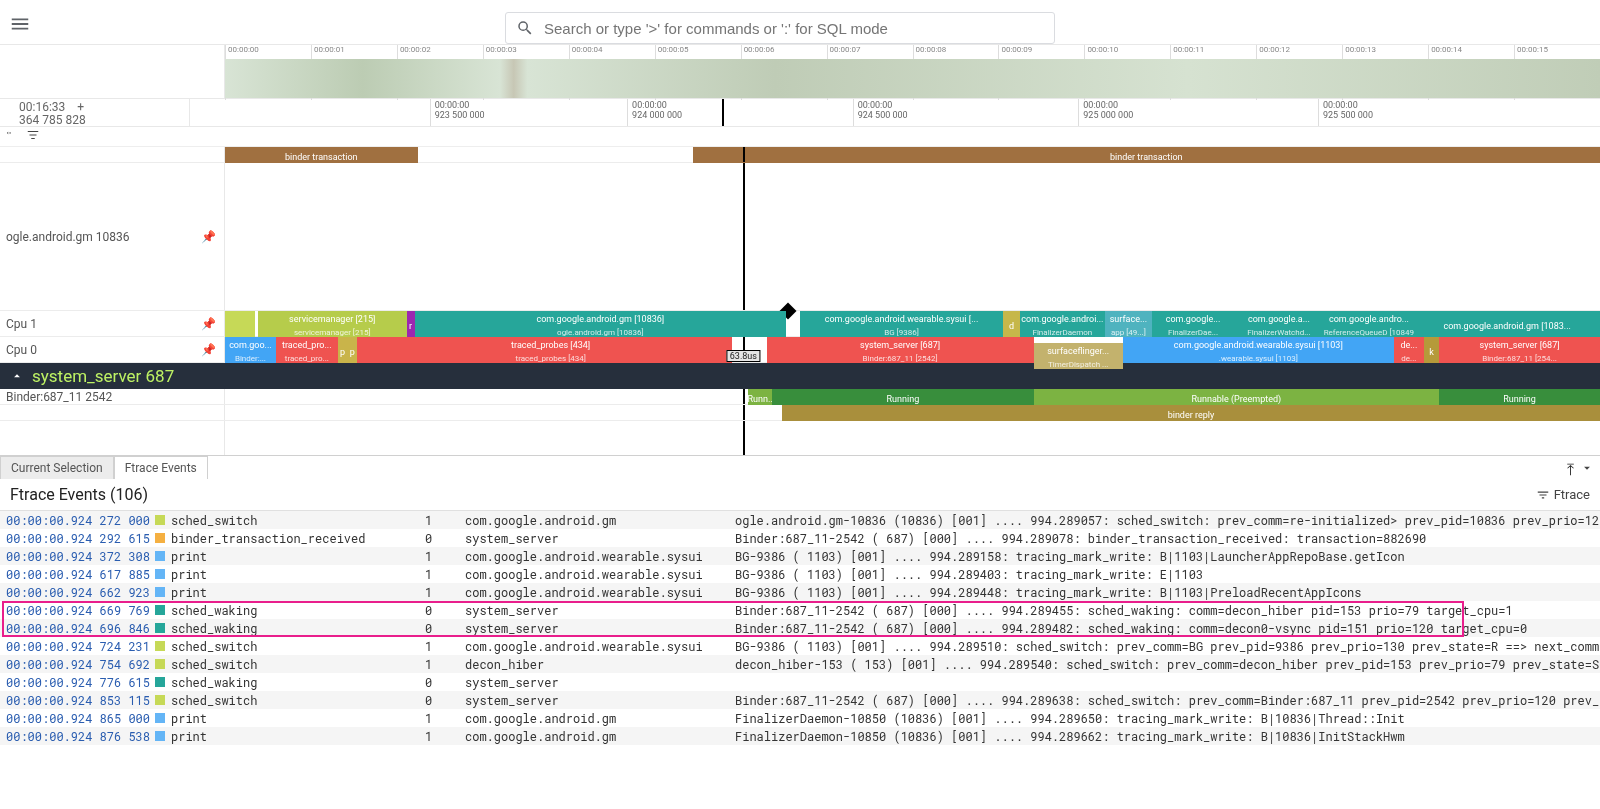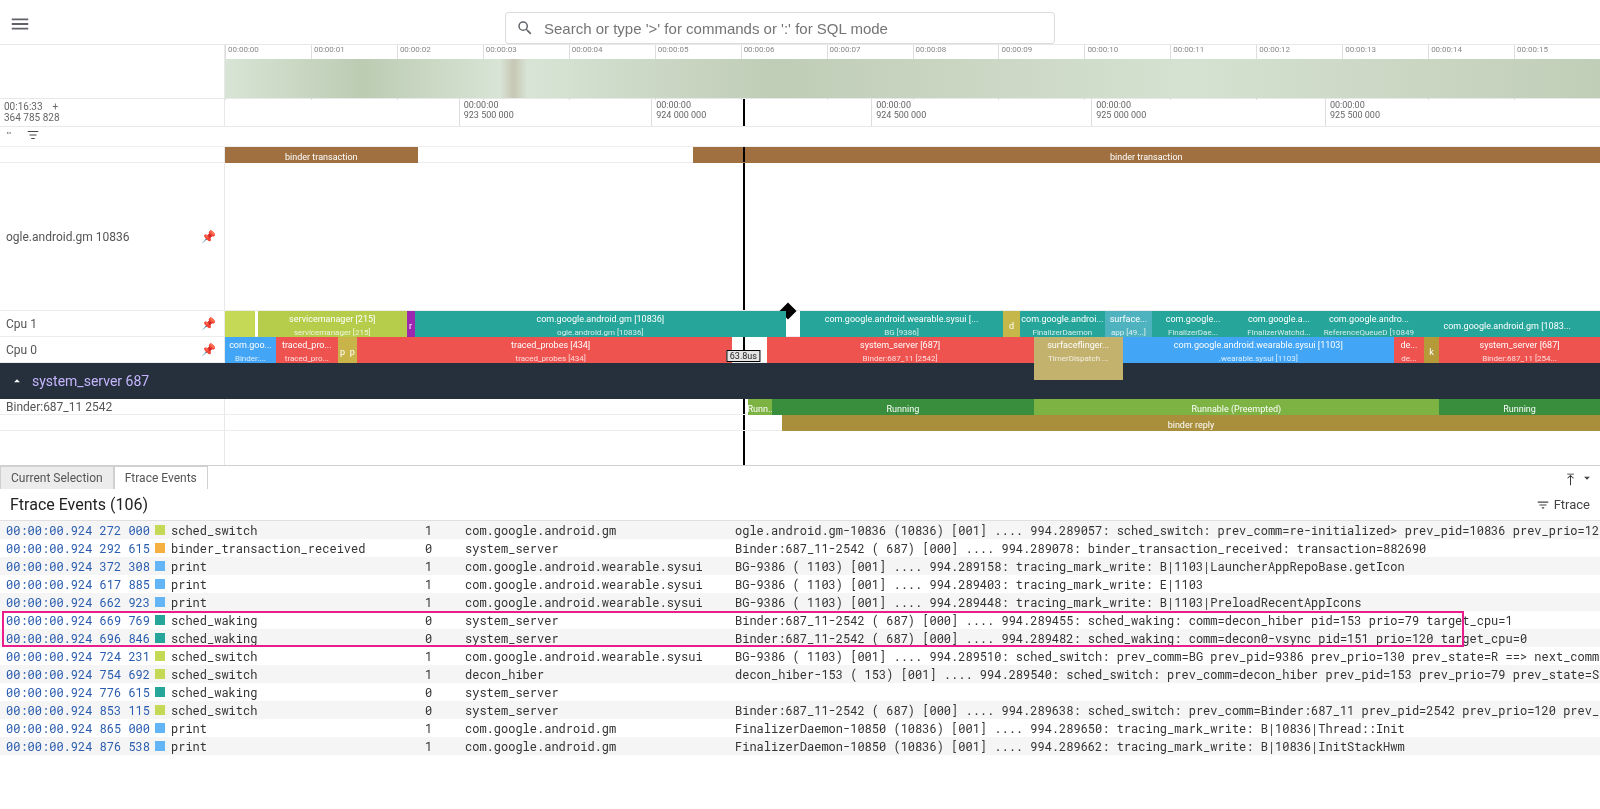--- a/index.html
+++ b/index.html
@@ -12,35 +12,35 @@
   .search-wrap input{border:0;outline:0;flex:1;margin-left:10px;font-size:15px;color:#5f6368;background:transparent}
 
   .overview{height:55px;background:#fff;border-top:1px solid #e8e8e8;border-bottom:1px solid #e8e8e8;position:relative;display:flex}
   .ov-left{width:225px;border-right:1px solid #e8e8e8}
   .ov-right{flex:1;position:relative}
   .ov-ticks{position:absolute;top:0;left:0;right:0;height:14px;font-size:8px;color:#888}
   .ov-tick{position:absolute;top:0;border-left:1px solid #ddd;height:55px;padding-left:2px}
   .ov-mini{position:absolute;top:14px;left:0;right:0;bottom:0;background:linear-gradient(90deg,#d8e4d5 0%,#bcccb3 10%,#d8e4d5 20%,#c7c7b5 21%,#d8e4d5 22%,#bfccb6 40%,#d6e2d1 70%,#c0cdb7 100%)}
 
   .ruler-row{height:28px;background:#fff;border-bottom:1px solid #e8e8e8;display:flex}
-  .ruler-left{width:225px;border-right:1px solid #e8e8e8;padding:2px 4px;font-size:10px;color:#666;line-height:1.1}
+  .ruler-left{width:190px;border-right:1px solid #e8e8e8;padding:2px 19px;font-size:12px;color:#666;line-height:1.1}
   .ruler-right{flex:1;position:relative}
   .ruler-tick{position:absolute;top:0;bottom:0;border-left:1px solid #ddd;font-size:9px;color:#666;padding:2px 4px;line-height:1.1}
 
   .controls-row{height:20px;display:flex;align-items:center;padding-left:4px;gap:8px;border-bottom:1px solid #eee}
   .controls-row svg{width:14px;height:14px;fill:#444}
 
   .track{display:flex;background:#fff;border-bottom:1px solid #ececec}
   .track-left{width:225px;border-right:1px solid #e8e8e8;display:flex;align-items:center;padding:0 6px;font-size:12px;color:#555;position:relative}
   .pin{position:absolute;right:8px;color:#4a6;font-size:12px}
   .track-right{flex:1;position:relative}
   .bar{position:absolute;top:0;bottom:0;font-size:9px;color:#fff;text-align:center;overflow:hidden;white-space:nowrap;line-height:1;padding-top:2px}
   .bar .sub{font-size:8px;opacity:.8;display:block}
 
-  .process-hdr{height:36px;display:flex;align-items:center;background:#262f3c;color:#c4b5fd;padding:0 10px;font-size:14px;gap:8px}
+  .process-hdr{height:26px;display:flex;align-items:center;background:#262f3c;color:#bef264;padding:0 10px;font-size:17px;gap:8px}
   .process-hdr svg{width:14px;height:14px;fill:#fff}
 
   .tabs{display:flex;height:24px;background:#fff;border-top:1px solid #d0d0d0;align-items:flex-end;position:relative}
   .tab{padding:4px 10px;font-size:12px;background:#ececec;border:1px solid #d0d0d0;border-bottom:0;color:#555;cursor:pointer}
   .tab.active{background:#fff}
   .tabs .rt{position:absolute;right:6px;display:flex;gap:6px;align-items:center}
 
   .panel-hdr{display:flex;align-items:center;justify-content:space-between;padding:6px 10px;border-bottom:1px solid #e0e0e0}
   .panel-hdr h3{font-size:16px;font-weight:400}
   .filter{display:flex;align-items:center;gap:4px;font-size:13px;color:#444;cursor:pointer}
@@ -173,21 +173,21 @@
   </div>
   <div class="track-right" id="cpu0-bars">
     <div class="cursor-line" style="left:37.7%"></div>
     <div style="position:absolute;left:37.7%;bottom:0;transform:translateX(-50%);background:#e5e5e5;border:1px solid #000;font-size:9px;padding:0 2px;z-index:6">63.8us</div>
   <div class="bar" style="left: 0%; width: 3.7%; background: rgb(66, 165, 245); height: 26px; line-height: 13px;">com.goo...<span class="sub">Binder:...</span></div>
       <div class="bar" style="left: 3.7%; width: 4.5%; background: rgb(239, 83, 80); height: 26px; line-height: 13px;">traced_pro...<span class="sub">traced_pro...</span></div>
       <div class="bar" style="left: 8.2%; width: 0.7%; background: rgb(201, 180, 74); height: 26px; line-height: 26px;">p</div>
       <div class="bar" style="left: 8.9%; width: 0.7%; background: rgb(201, 180, 74); height: 26px; line-height: 26px;">p</div>
       <div class="bar" style="left: 9.6%; width: 27.3%; background: rgb(239, 83, 80); height: 26px; line-height: 13px; padding-left: 12px;">traced_probes [434]<span class="sub">traced_probes [434]</span></div>
       <div class="bar" style="left: 39.4%; width: 19.4%; background: rgb(239, 83, 80); height: 26px; line-height: 13px;">system_server [687]<span class="sub">Binder:687_11 [2542]</span></div>
-      <div class="bar" style="left: 58.8%; width: 6.5%; background: rgb(195, 178, 109); height: 43px; line-height: 13px;">surfaceflinger...<span class="sub">TimerDispatch ...</span></div>
+      <div class="bar" style="left: 58.8%; width: 6.5%; background: rgb(195, 178, 109); height: 26px; line-height: 13px; margin-top: 6px;">surfaceflinger...<span class="sub">TimerDispatch ...</span></div>
       <div class="bar" style="left: 65.3%; width: 19.7%; background: rgb(66, 165, 245); height: 26px; line-height: 13px;">com.google.android.wearable.sysui [1103]<span class="sub">.wearable.sysui [1103]</span></div>
       <div class="bar" style="left: 85%; width: 2.2%; background: rgb(239, 83, 80); height: 26px; line-height: 13px;">de...<span class="sub">de...</span></div>
       <div class="bar" style="left: 87.2%; width: 1.1%; background: rgb(181, 154, 58); height: 26px; line-height: 26px;">k</div>
       <div class="bar" style="left: 88.3%; width: 11.7%; background: rgb(239, 83, 80); height: 26px; line-height: 13px;">system_server [687]<span class="sub">Binder:687_11 [254...</span></div>
     </div>
 </div>
 
 <div class="process-hdr">
   <svg viewBox="0 0 24 24">
       <path d="M7 14l5-5 5 5z"></path>

